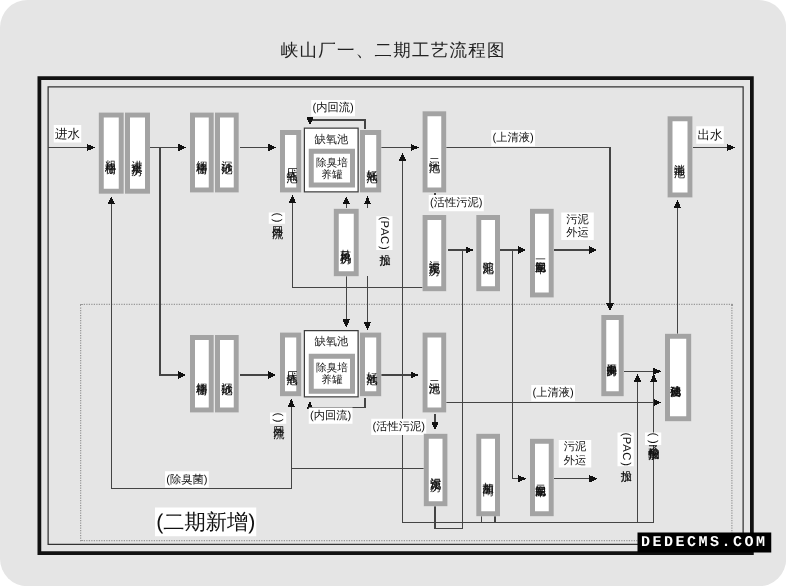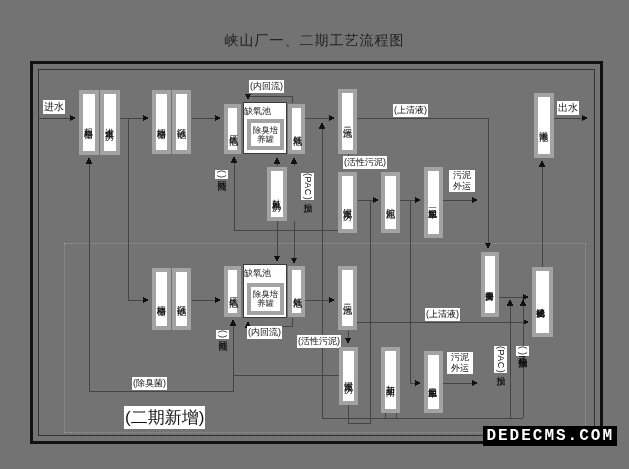--- a/index.html
+++ b/index.html
@@ -1,40 +1,40 @@
 <!DOCTYPE html>
 <html><head>
 <meta charset="utf-8">
 <style>
   html,body{margin:0;padding:0;background:#fff;}
-  #stage{position:relative;width:629px;height:469px;background:#737373;overflow:hidden;
-         font-family:"Liberation Sans","DejaVu Sans",sans-serif;color:#1a1a1a;}
+  #stage{position:relative;width:629px;height:469px;background:#e5e5e5;overflow:hidden;
+         font-family:"Liberation Sans","DejaVu Sans",sans-serif;color:#1a1a1a;border-radius:22px;}
   #title{position:absolute;left:0;top:32px;width:100%;text-align:center;
          font-size:14px;letter-spacing:1px;color:#222;}
   .frame-outer{position:absolute;left:30px;top:61px;width:573px;height:383px;
          border:3px solid #111;box-sizing:border-box;}
   .frame-inner{position:absolute;left:38px;top:69px;width:557px;height:367px;
          border:1px solid #333;box-sizing:border-box;}
   svg.lines{position:absolute;left:0;top:0;width:629px;height:469px;}
   .box{position:absolute;border:4px solid #a3a3a3;background:#fff;box-sizing:border-box;
        display:flex;align-items:center;text-align:center;
        font-size:9px;line-height:1.05;color:#111;}
   .vtext{writing-mode:vertical-rl;text-orientation:upright;letter-spacing:1px;}
   .container-box{position:absolute;border:1px solid #3c3c3c;background:#fff;box-sizing:border-box;font-size:9px;}
-  .container-title{position:absolute;left:0;top:2px;width:100%;font-size:9px;}
+  .container-title{position:absolute;left:0;top:2px;width:100%;text-align:center;font-size:9px;}
   .lbl{position:absolute;font-size:9px;color:#111;white-space:nowrap;background:#fff;padding:0 1px;}
   .vlbl{position:absolute;font-size:9px;color:#111;writing-mode:vertical-rl;
         text-orientation:mixed;white-space:nowrap;background:#fff;letter-spacing:0.5px;}
   .wrapsmall{white-space:normal;width:24px;line-height:1.2;text-align:center;}
   #watermark{position:absolute;right:12px;top:425px;text-align:right;line-height:1;}
   #watermark .wm1{display:inline-block;background:#000;color:#fff;font-weight:bold;
         font-size:12px;padding:2px 3px;letter-spacing:1px;}
   #watermark .wm2{display:inline-block;background:#000;color:#fff;font-weight:bold;
         font-family:"Liberation Mono","DejaVu Sans Mono",monospace;
-        font-size:16px;padding:2px 3px;letter-spacing:2px;margin-top:1px;margin-left:24px;}
+        font-size:12px;padding:2px 3px;letter-spacing:2px;margin-top:1px;margin-left:24px;}
 </style>
 </head>
 <body>
 
 <div id="stage">
 
   <div id="title">峡山厂一、二期工艺流程图</div>
 
   <div class="frame-outer"></div>
   <div class="frame-inner"></div>

